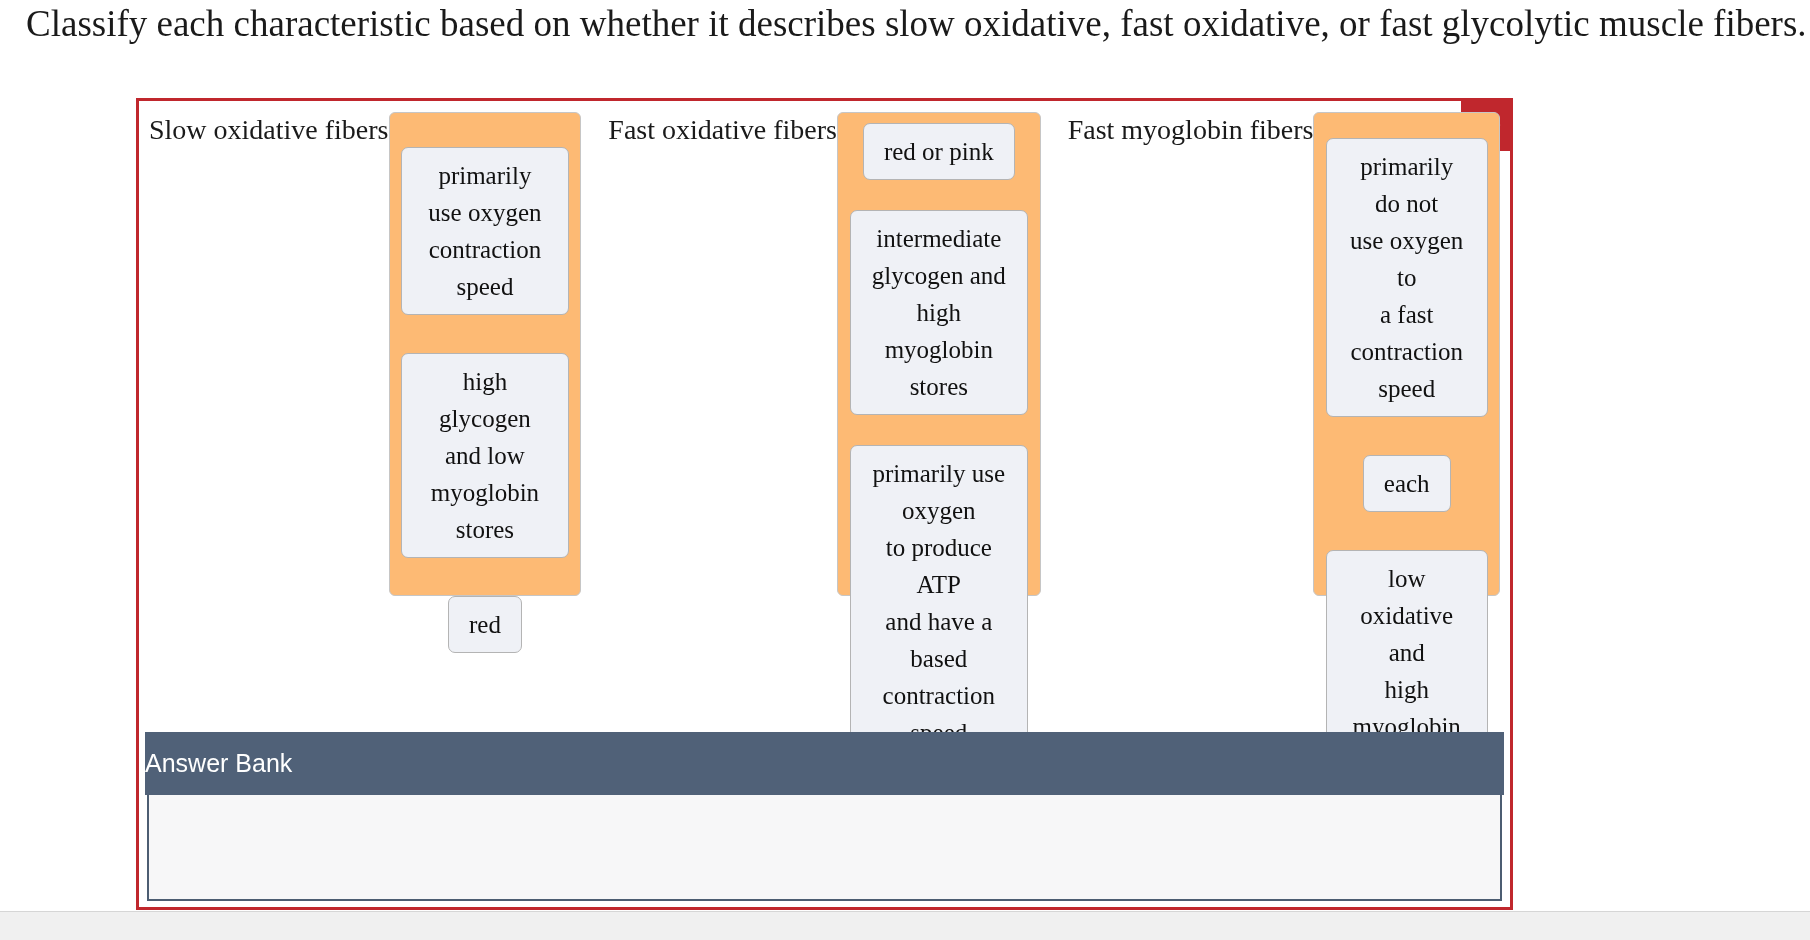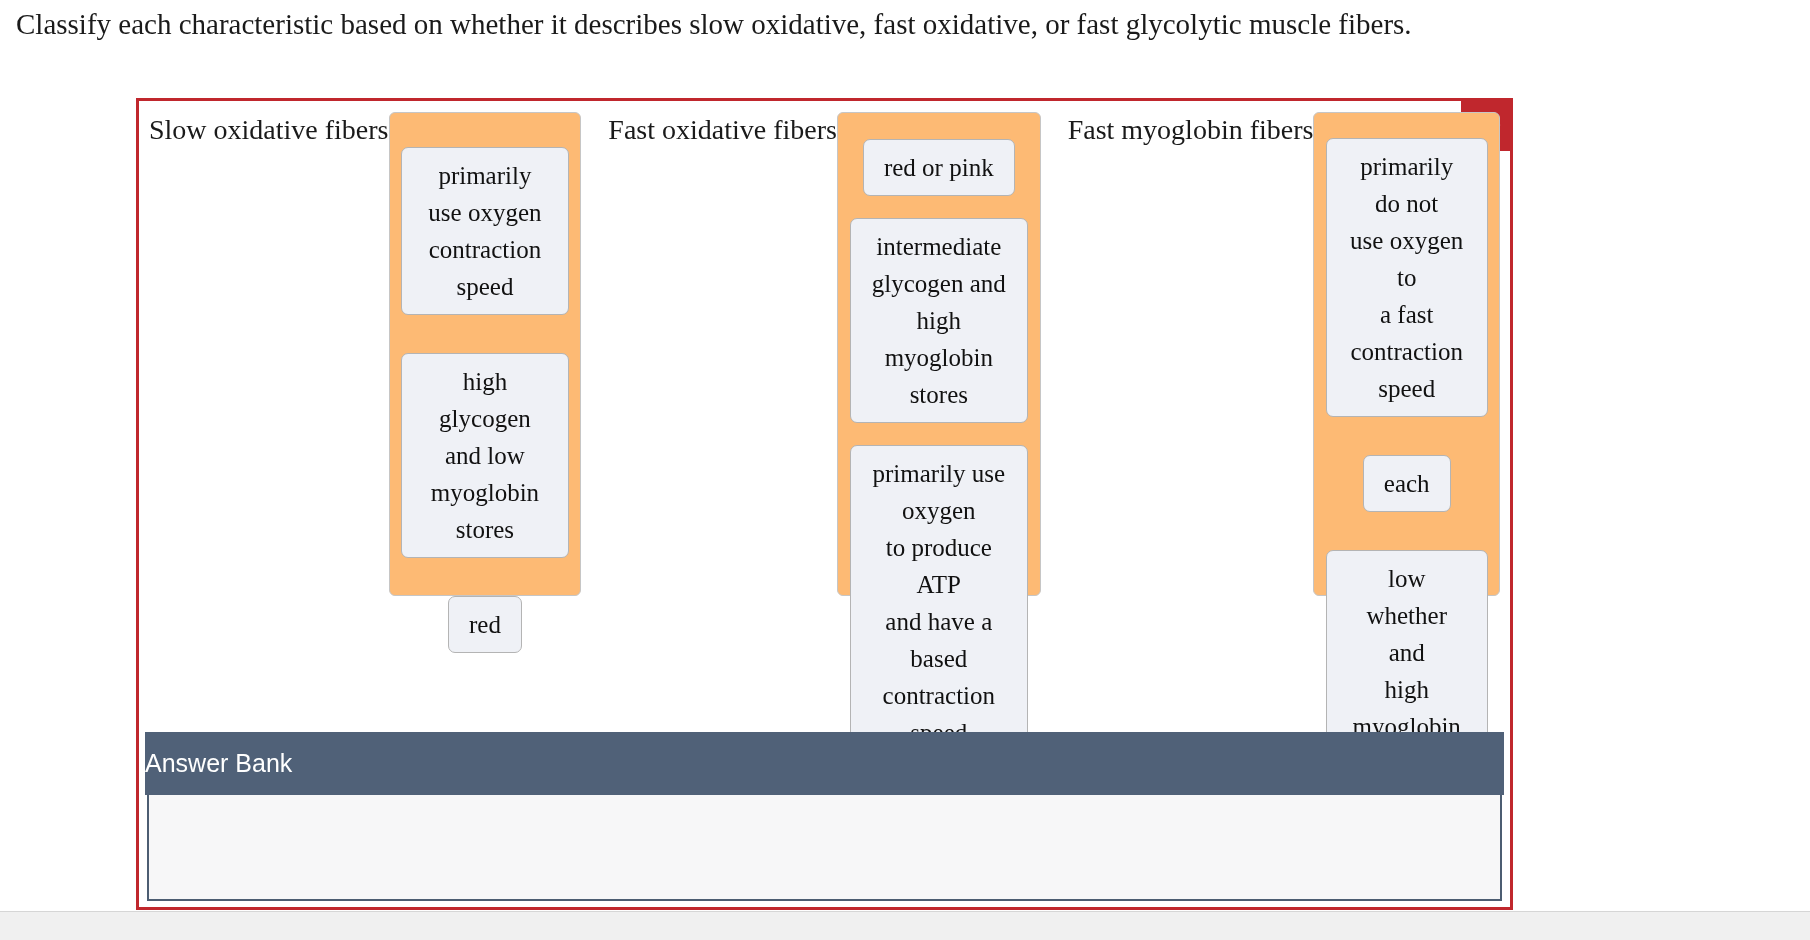--- a/index.html
+++ b/index.html
@@ -11,24 +11,24 @@
     height: 940px;
     background: #ffffff;
     font-family: "Liberation Serif", "DejaVu Serif", serif;
     overflow: hidden;
     position: relative;
   }
 
   
   #question-prompt {
     position: absolute;
-    left: 16px;
+    left: 26px;
     top: 4px;
     width: 1770px;
-    font-size: 29px;
+    font-size: 37px;
     line-height: 40px;
     color: #1a1a1a;
     white-space: nowrap;
   }
 
   
   #activity-frame {
     position: absolute;
     left: 136px;
     top: 98px;
@@ -83,21 +83,21 @@
     border-radius: 6px;
     background: #fdba74;
     height: 484px;
     box-sizing: border-box;
     padding: 34px 8px 8px 8px;
     display: flex;
     flex-direction: column;
     align-items: center;
     gap: 38px;
   }
-  .drop-zone.zone-mid { padding-top: 26px; gap: 22px; }
+  .drop-zone.zone-mid { padding-top: 10px; gap: 30px; }
   .drop-zone.zone-right { padding-top: 25px; }
 
   
   .tile {
     background: #eff1f6;
     border: 1px solid #b4b4b4;
     border-radius: 7px;
     color: #111111;
     font-size: 25px;
     line-height: 37px;
@@ -201,21 +201,21 @@
       <div class="drop-zone zone-right">
         <div class="tile">
           <div>primarily do not</div>
           <div>use oxygen to</div>
           <div>a fast contraction speed</div>
         </div>
         <div class="tile">
           <div>each</div>
         </div>
         <div class="tile">
-          <div>low whether and</div>
+          <div>low oxidative and</div>
           <div>high myoglobin stores</div>
         </div>
       </div>
     </div>
 
   </div>
 
   <div id="answer-bank">
     <div id="answer-bank-header">Answer Bank</div>
     <div id="answer-bank-body"></div>

